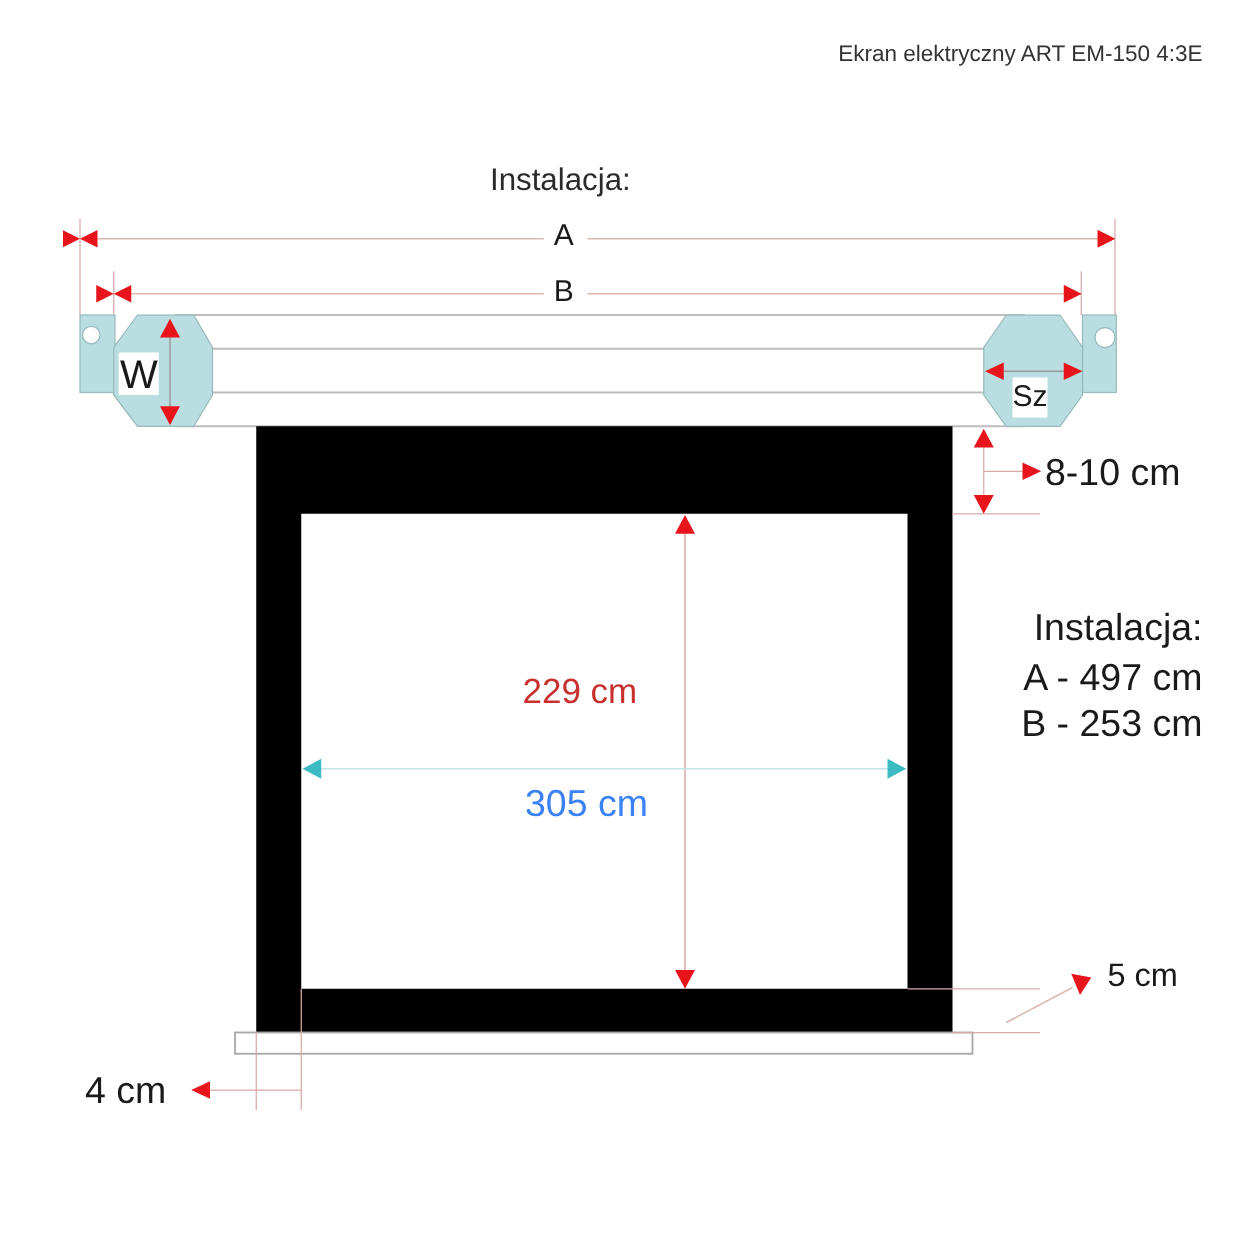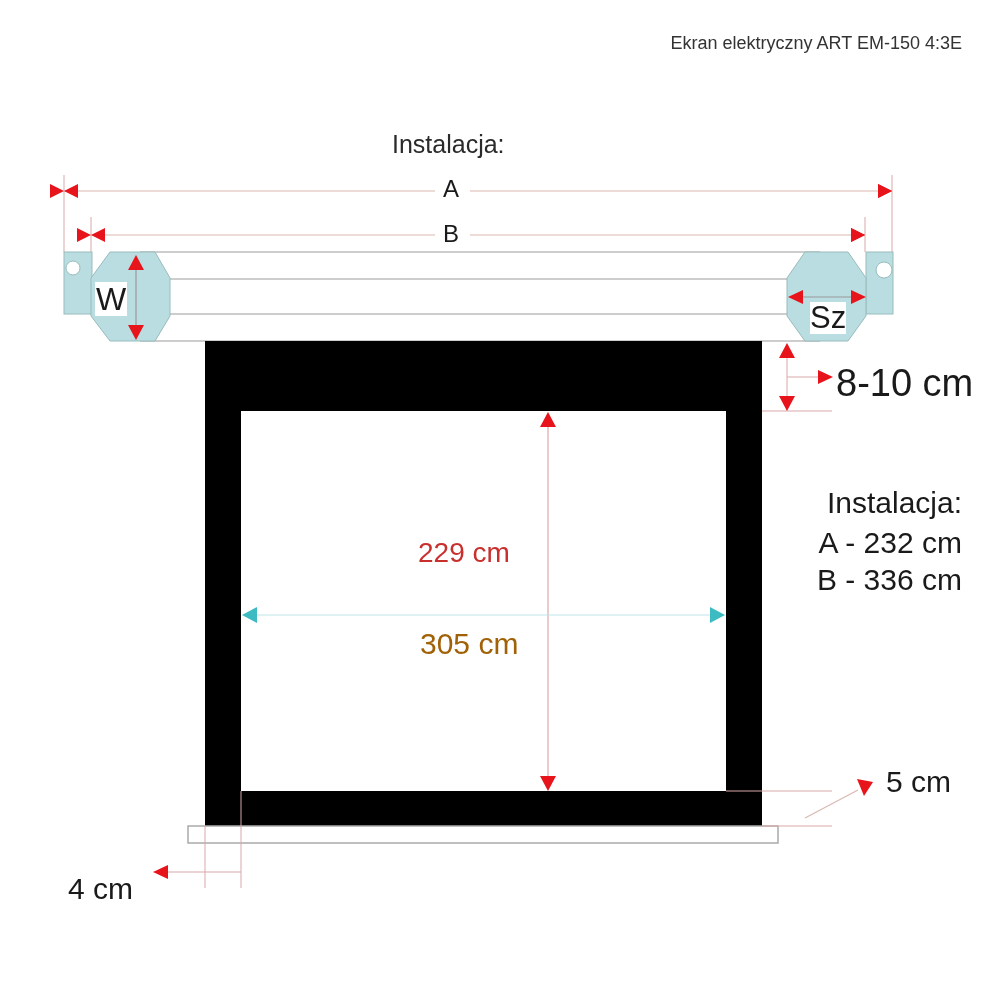--- a/index.html
+++ b/index.html
@@ -4,26 +4,26 @@
 <style>
   html, body { margin:0; padding:0; background:#ffffff; }
   body { width:1000px; height:1000px; position:relative; overflow:hidden; font-family:"Liberation Sans", sans-serif; }
   #diagram { position:absolute; left:0; top:0; width:1000px; height:1000px; }
   .t { position:absolute; white-space:nowrap; color:#1a1a1a; }
   .title { right:38px; top:33px; font-size:18px; color:#333; }
   .inst-top { left:392px; top:130px; font-size:25px; color:#2a2a2a; }
   .lblA { left:443px; top:175px; font-size:24px; }
   .lblB { left:443px; top:220px; font-size:24px; }
   .lblW { left:95px; top:282px; font-size:32px; background:#fff; padding:0 1px; line-height:34px; }
-  .lblSz { left:810px; top:302px; font-size:31px; background:#fff; line-height:32px; }
-  .dim810 { left:836px; top:362px; font-size:38px; }
-  .dim5 { left:886px; top:765px; font-size:30px; }
-  .dim4 { left:68px; top:856px; font-size:30px;margin-top:16px; }
+  .lblSz { left:810px; top:302px; font-size:24px; background:#fff; line-height:32px; }
+  .dim810 { left:836px; top:362px; font-size:30px; }
+  .dim5 { left:886px; top:765px; font-size:26px; }
+  .dim4 { left:68px; top:856px; font-size:30px; }
   .h229 { left:418px; top:537px; font-size:28px; color:#c8302e; }
-  .w305 { left:420px; top:627px; font-size:30px; color:#a16207; }
+  .w305 { left:420px; top:627px; font-size:30px; color:#3b82f6; }
   .spec { right:38px; font-size:30px; text-align:right; color:#1a1a1a; }
 </style>
 </head>
 <body>
 
 <div id="diagram">
   <svg width="1000" height="1000" viewBox="0 0 1000 1000" xmlns="http://www.w3.org/2000/svg">
     <defs>
       <marker id="arrR" viewBox="0 0 10 10" refX="10" refY="5" markerWidth="14" markerHeight="14" markerUnits="userSpaceOnUse" orient="auto">
           <path d="M0,0 L10,5 L0,10 z" fill="#e8141b"></path>
@@ -133,15 +133,15 @@
   <div class="t lblW">W</div>
   <div class="t lblSz">Sz</div>
 
   <div class="t dim810">8-10 cm</div>
   <div class="t h229">229 cm</div>
   <div class="t w305">305 cm</div>
   <div class="t dim5">5 cm</div>
   <div class="t dim4">4 cm</div>
 
   <div class="t spec" style="top:486px;">Instalacja:</div>
-  <div class="t spec" style="top:526px;">A - 232 cm</div>
-  <div class="t spec" style="top:563px;">B - 336 cm</div>
+  <div class="t spec" style="top:526px;">A - 497 cm</div>
+  <div class="t spec" style="top:563px;">B - 253 cm</div>
 </div>
 
 </body></html>

